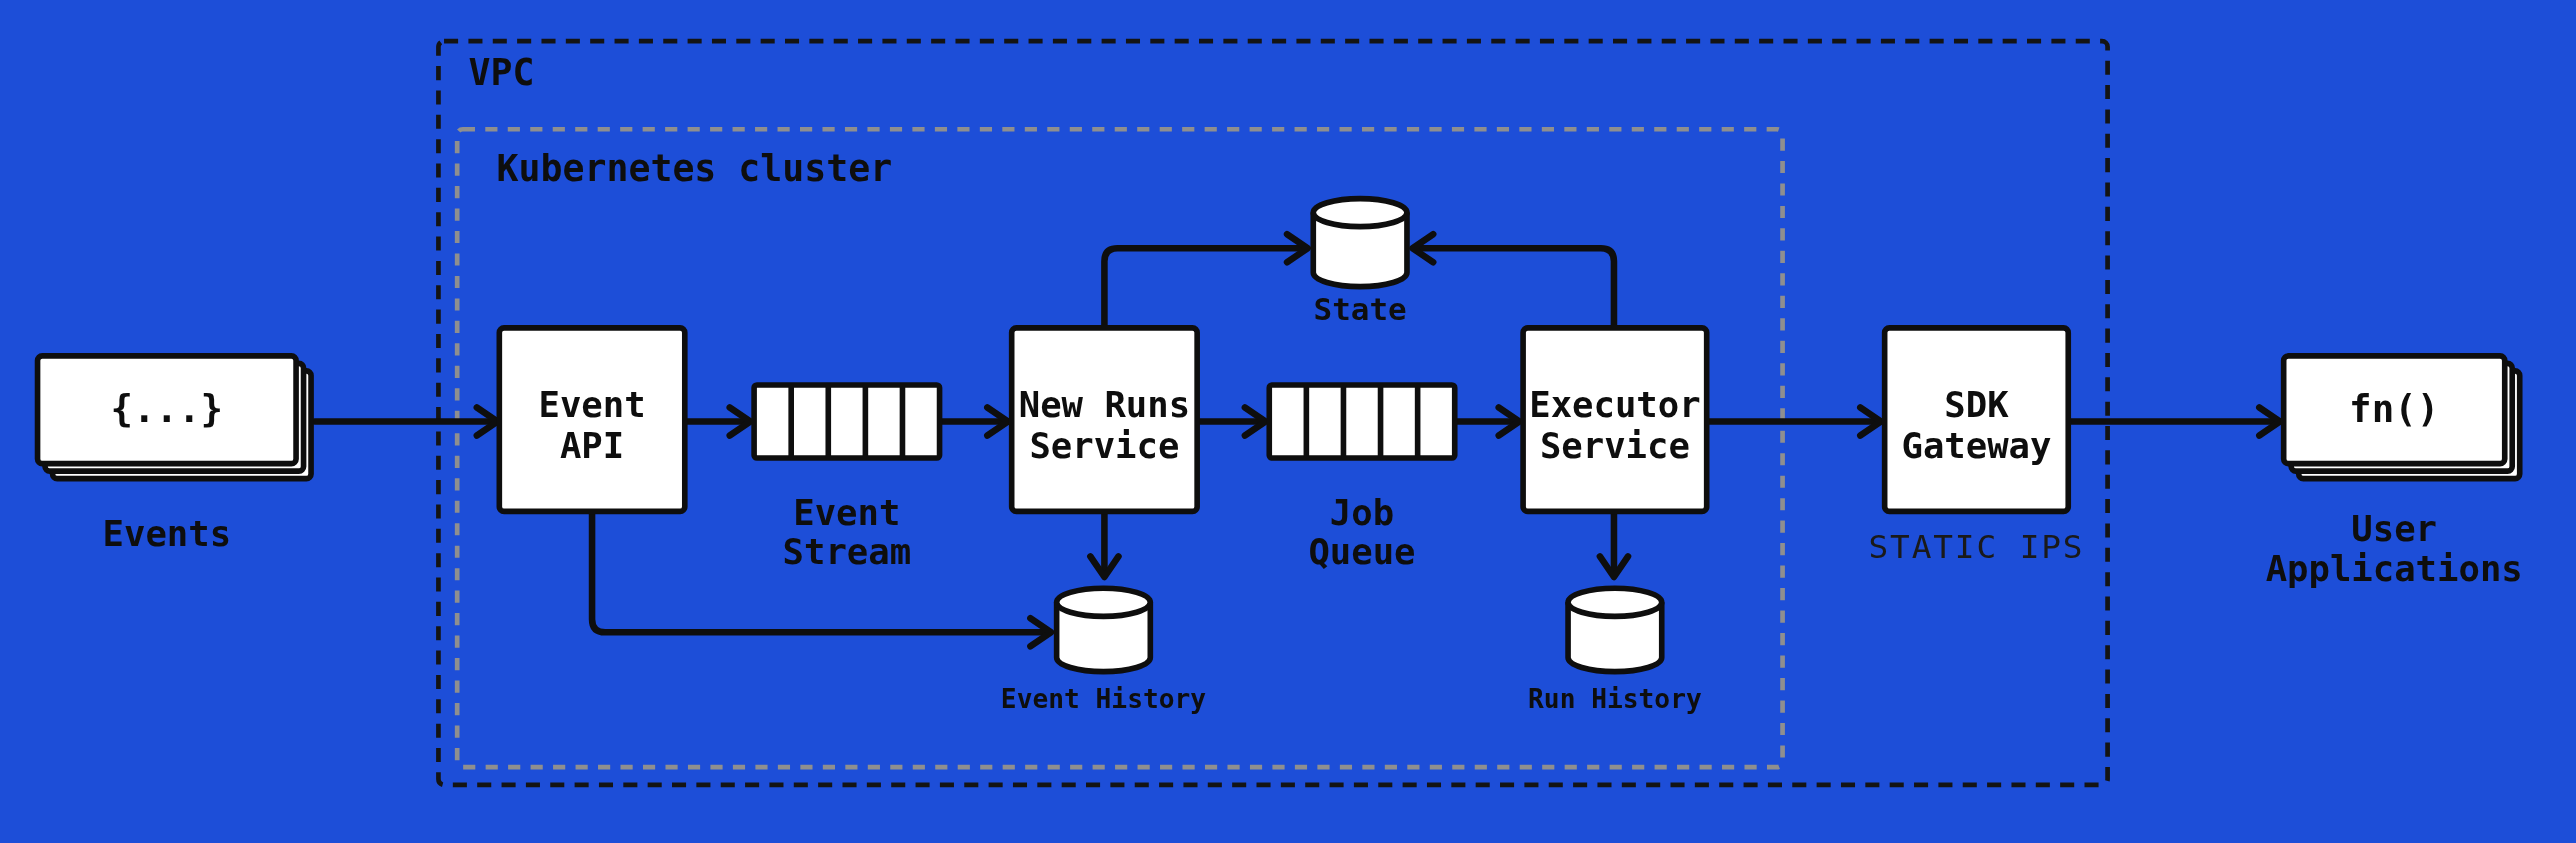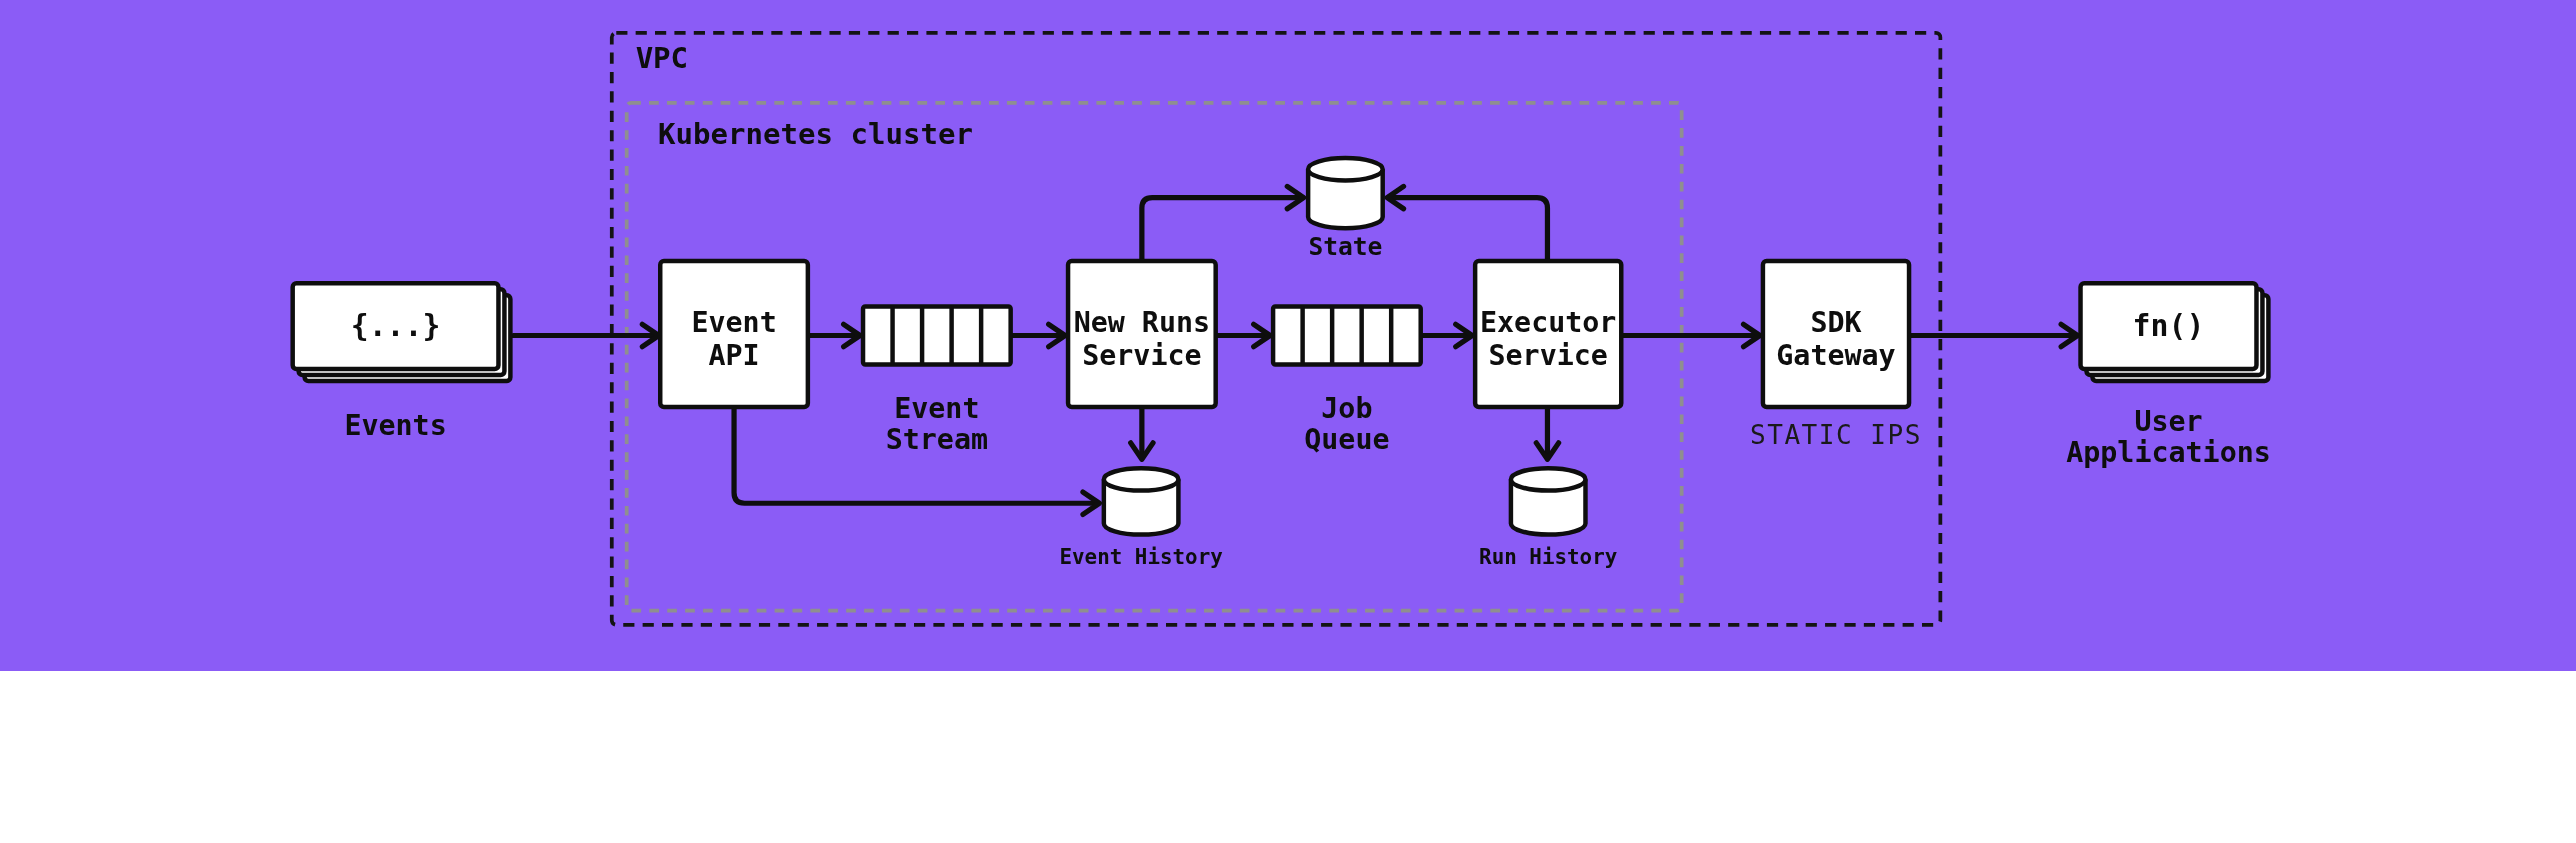--- a/index.html
+++ b/index.html
@@ -2,22 +2,22 @@
 <html style="font-size:15px"><head>
 <meta charset="utf-8">
 <style>
   html, body {
     margin: 0;
     padding: 0;
     background: #ffffff;
   }
   .diagram-wrap {
     width: 2576px;
-    height: 671px;
-    background: #8b5cf6;
+    height: 843px;
+    background: #1d4ed8;
     overflow: hidden;
     text-align: center;
   }
   svg { display: block; width: 100%; height: 100%; }
 
   .mono-bold {
     font-family: "DejaVu Sans Mono", "Liberation Mono", monospace;
     font-weight: bold;
     fill: #0e0e0e;
   }

